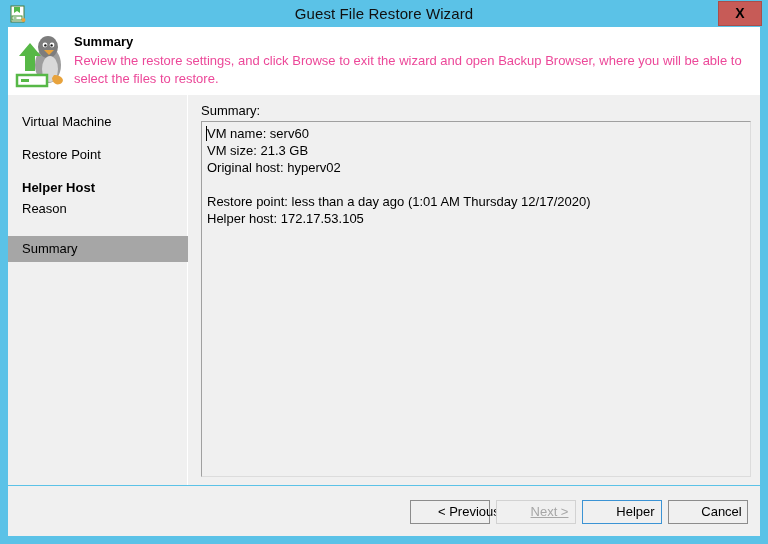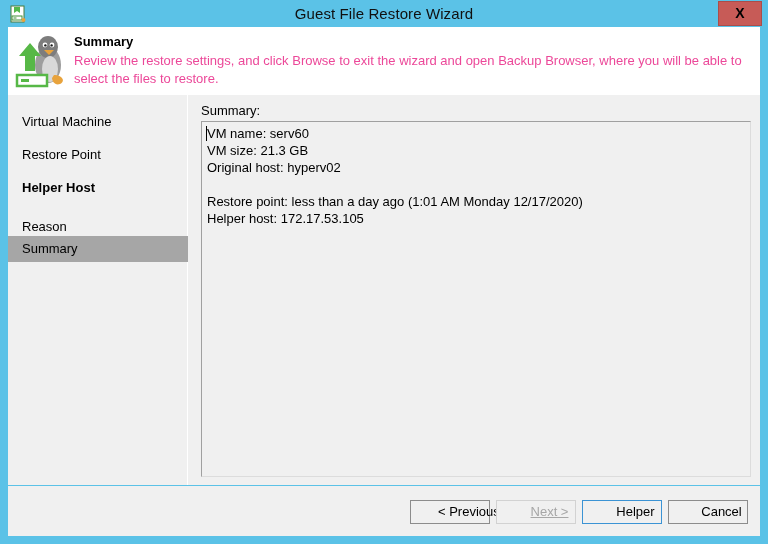--- a/index.html
+++ b/index.html
@@ -245,33 +245,33 @@
     <div id="header-title">Summary</div>
     <div id="header-desc">Review the restore settings, and click Browse to exit the wizard and open Backup Browser, where you will be able to select the files to restore.</div>
   </div>
 
   <div id="body-area">
 
     <div id="sidebar">
       <div class="nav-item" style="top:14px;">Virtual Machine</div>
       <div class="nav-item" style="top:47px;">Restore Point</div>
       <div class="nav-item" style="top:80px;font-weight:bold;">Helper Host</div>
-      <div class="nav-item" style="top:101px;margin-top:18px;">Reason</div>
+      <div class="nav-item" style="top:101px;">Reason</div>
       <div class="nav-item selected" style="top:141px;">Summary</div>
     </div>
 
     <div id="content">
       <div id="summary-label">Summary:</div>
       <div id="summary-box">
         <div id="caret"></div>
         <div id="summary-text">VM name: serv60
 VM size: 21.3 GB
 Original host: hyperv02
 
-Restore point: less than a day ago (1:01 AM Monday 12/17/2020)
+Restore point: less than a day ago (1:01 AM Thursday 12/17/2020)
 Helper host: 172.17.53.105</div>
       </div>
     </div>
 
   </div>
 
   <div id="footer">
     <div class="btn" id="btn-previous">&lt; Previous</div>
     <div class="btn disabled" id="btn-next">Next &gt;</div>
     <div class="btn focused" id="btn-browse">Helper</div>

